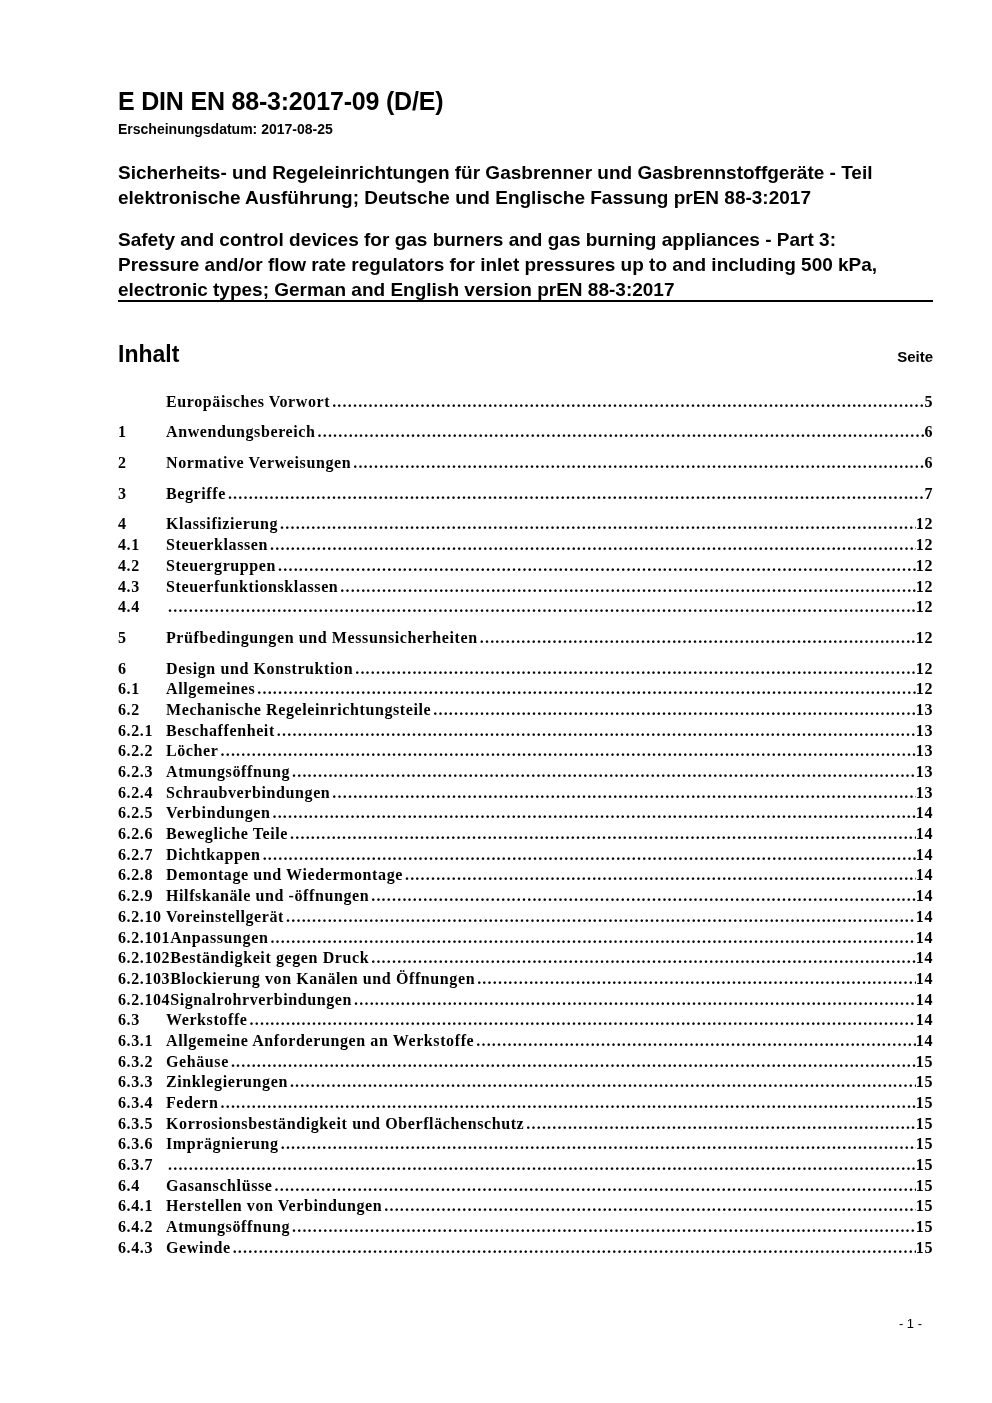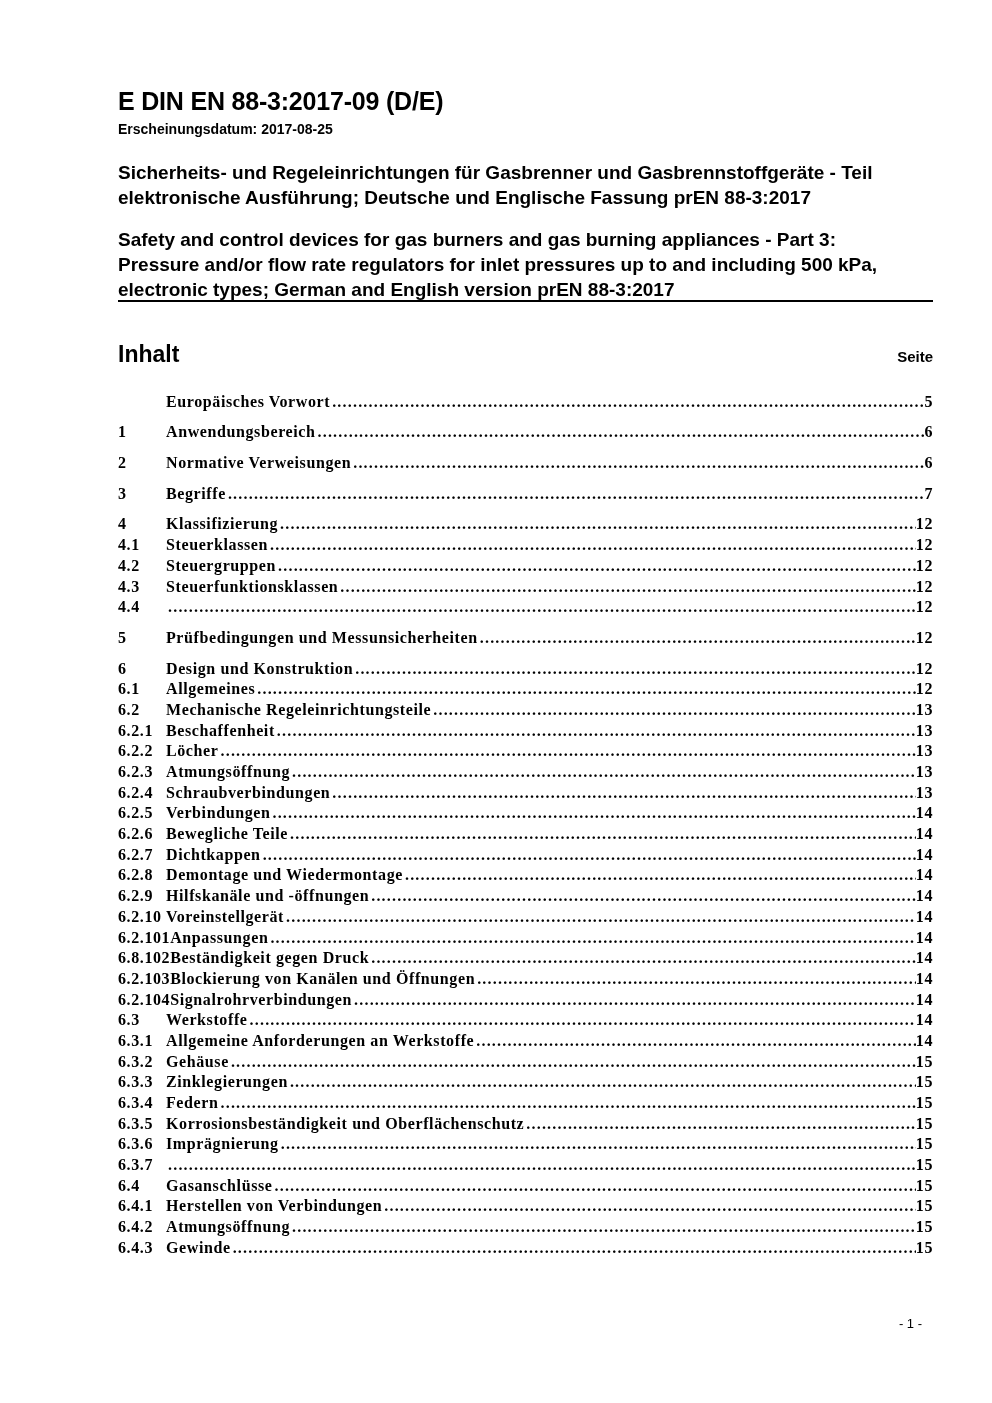--- a/index.html
+++ b/index.html
@@ -291,21 +291,21 @@
   </div>
 
   <div class="toc-row">
     <span class="toc-num">6.2.101</span>
     <span class="toc-title">Anpassungen</span>
     <span class="toc-leader"></span>
     <span class="toc-page">14</span>
   </div>
 
   <div class="toc-row">
-    <span class="toc-num">6.8.102</span>
+    <span class="toc-num">6.2.102</span>
     <span class="toc-title">Beständigkeit gegen Druck</span>
     <span class="toc-leader"></span>
     <span class="toc-page">14</span>
   </div>
 
   <div class="toc-row">
     <span class="toc-num">6.2.103</span>
     <span class="toc-title">Blockierung von Kanälen und Öffnungen</span>
     <span class="toc-leader"></span>
     <span class="toc-page">14</span>

